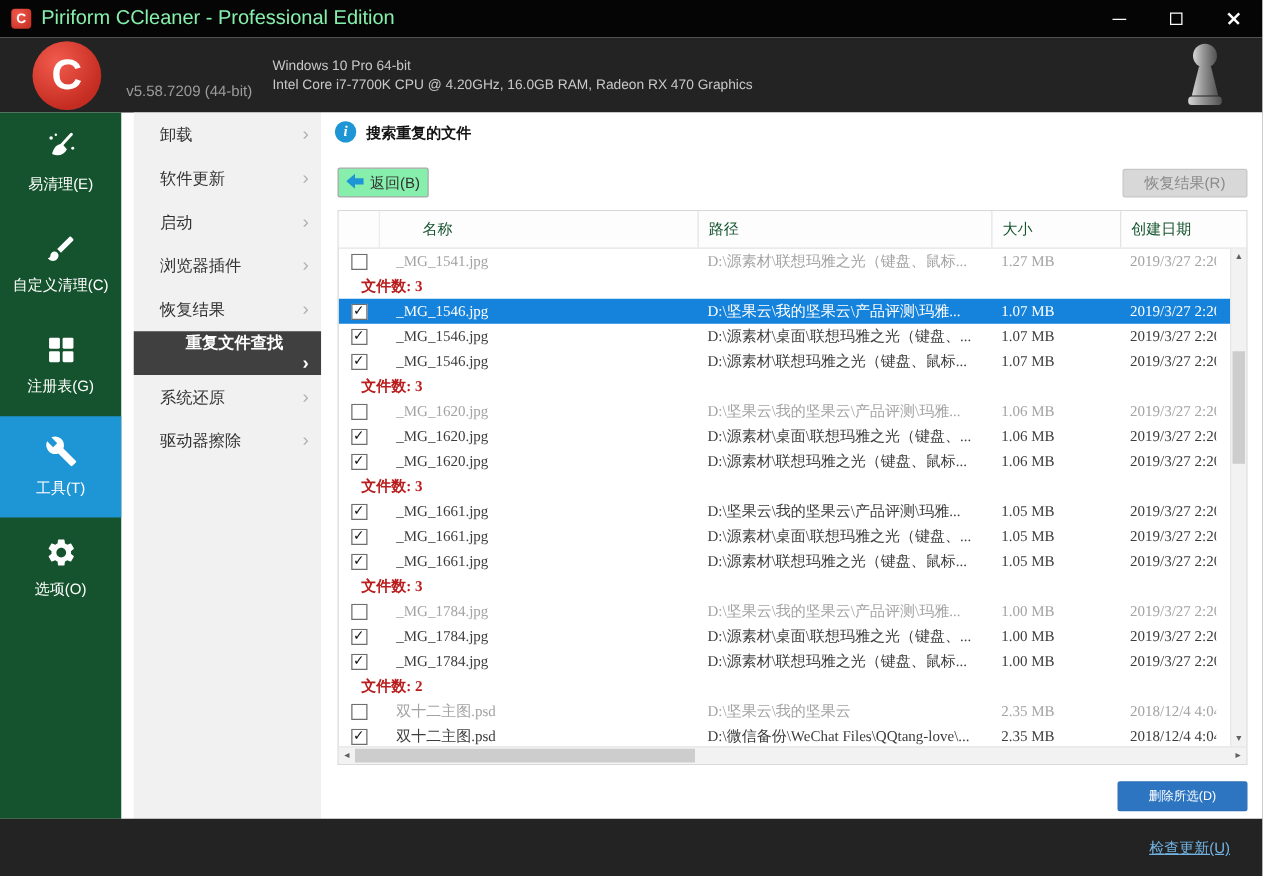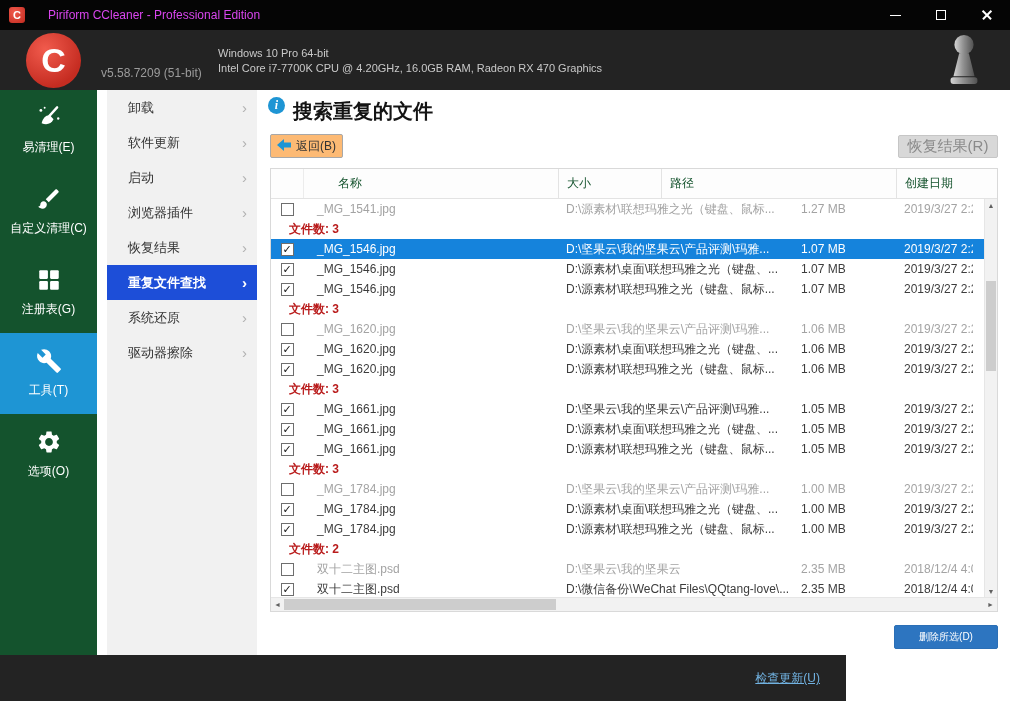--- a/index.html
+++ b/index.html
@@ -2,21 +2,21 @@
 <html><head>
 <meta charset="utf-8">
 <style>
   *{margin:0;padding:0;box-sizing:border-box;}
   body{background:#6d6d6d;font-family:"Liberation Sans","DejaVu Sans",sans-serif;}
   #app{position:relative;width:1010px;height:701px;background:#fff;overflow:hidden;}
 
   
   .titlebar{position:absolute;left:0;top:0;width:1010px;height:30px;background:#050505;display:flex;align-items:center;}
   .app-icon{width:16px;height:16px;margin-left:9px;border-radius:3px;background:radial-gradient(circle at 35% 32%,#f25a4c,#c02a1f);color:#fff;font-size:11px;font-weight:bold;text-align:center;line-height:16px;}
-  .win-title{color:#d946ef;font-size:12px;margin-left:23px;}
+  .win-title{color:#86efac;font-size:16px;margin-left:8px;}
   .win-controls{margin-left:auto;display:flex;height:30px;}
   .win-btn{width:46px;height:30px;display:flex;align-items:center;justify-content:center;cursor:default;}
   .min-glyph{width:11px;height:1px;background:#fff;}
   .max-glyph{width:10px;height:10px;border:1px solid #fff;}
   .close-glyph{position:relative;width:12px;height:12px;}
   .close-glyph::before,.close-glyph::after{content:"";position:absolute;left:0;top:5px;width:12px;height:1.5px;background:#fff;}
   .close-glyph::before{transform:rotate(45deg);} .close-glyph::after{transform:rotate(-45deg);}
 
   
   .header{position:absolute;left:0;top:30px;width:1010px;height:60px;background:#232323;}
@@ -32,42 +32,42 @@
   .side-item.sel{background:#1e95d4;}
   .side-label{color:#fff;font-size:12px;white-space:nowrap;}
   .side-icon{width:26px;height:26px;}
   .side-icon svg{width:26px;height:26px;display:block;}
 
   
   .submenu{position:absolute;left:107px;top:90px;width:150px;height:565px;background:#f1f1f1;}
   .menu-item{height:35px;display:flex;align-items:center;padding:0 10px 0 21px;font-size:13px;color:#333;cursor:pointer;}
   .menu-item .chevron{margin-left:auto;color:#b2b2b2;font-size:15px;line-height:15px;}
   .menu-item .chevron::after{content:"›";}
-  .menu-item.sel{background:#1d4ed8;color:#fff;font-weight:bold;}
+  .menu-item.sel{background:#404040;color:#fff;font-weight:bold;flex-direction:column;}
   .menu-item.sel .chevron{color:#fff;}
 
   
   .main{position:absolute;left:257px;top:90px;width:753px;height:565px;background:#fff;}
   .info-icon{position:absolute;left:11px;top:7px;width:17px;height:17px;border-radius:50%;background:#1e95d4;}
   .info-icon::after{content:"i";position:absolute;left:0;top:0;width:17px;text-align:center;line-height:17px;color:#fff;font-size:12px;font-weight:bold;font-style:italic;font-family:"Liberation Serif",serif;}
-  .page-title{position:absolute;left:36px;top:8px;font-size:20px;font-weight:bold;color:#141414;}
-
-  .back-btn{position:absolute;left:13px;top:44px;width:73px;height:24px;background:#fdba74;border:1px solid #a8a8a8;border-radius:2px;display:flex;align-items:center;justify-content:center;gap:5px;font-size:12px;color:#333;cursor:pointer;font-family:inherit;}
-  .restore-btn{position:absolute;right:12px;top:45px;width:100px;height:23px;background:#d8d8d8;border:1px solid #c6c6c6;border-radius:2px;color:#8a8a8a;font-size:15px;font-family:inherit;}
+  .page-title{position:absolute;left:36px;top:8px;font-size:12px;font-weight:bold;color:#141414;}
+
+  .back-btn{position:absolute;left:13px;top:44px;width:73px;height:24px;background:#86efac;border:1px solid #a8a8a8;border-radius:2px;display:flex;align-items:center;justify-content:center;gap:5px;font-size:12px;color:#333;cursor:pointer;font-family:inherit;}
+  .restore-btn{position:absolute;right:12px;top:45px;width:100px;height:23px;background:#d8d8d8;border:1px solid #c6c6c6;border-radius:2px;color:#8a8a8a;font-size:12px;font-family:inherit;}
 
   
   .table{position:absolute;left:13px;top:78px;width:728px;height:444px;border:1px solid #d9d9d9;background:#fff;}
   .thead{display:flex;height:30px;border-bottom:1px solid #e3e3e3;background:#fdfdfd;}
   .th{font-size:12px;color:#14532d;line-height:29px;white-space:nowrap;overflow:hidden;}
   .th.cb{width:32px;}
   .th.name{width:255px;padding-left:34px;border-left:1px solid #ececec;}
   .th.path{width:235px;padding-left:8px;border-left:1px solid #e3e3e3;}
   .th.size{width:103px;padding-left:8px;border-left:1px solid #e3e3e3;}
   .th.date{flex:1;padding-left:8px;border-left:1px solid #e3e3e3;}
-  .tbody{height:399px;overflow:hidden;}
+  .tbody{height:399px;overflow:hidden;font-family:Liberation Serif, serif;}
   .row{display:flex;height:20px;align-items:center;font-size:12px;color:#3c3c3c;width:715px;}
   .row.unchecked{color:#a3a3a3;}
   .row.selected{background:#1583dc;color:#fff;}
   .cell{white-space:nowrap;overflow:hidden;}
   .cell.cb{width:32px;display:flex;justify-content:center;}
   .checkbox{width:13px;height:13px;border:1px solid #6e6e6e;background:#fff;font-size:11px;line-height:11px;text-align:center;color:#111;cursor:pointer;}
   .checkbox.checked::after{content:"✓";}
   .cell.name{width:255px;padding-left:14px;}
   .cell.path{width:235px;padding-left:8px;}
   .cell.size{width:103px;padding-left:8px;}
@@ -85,21 +85,21 @@
   .harr{position:absolute;top:0;width:13px;height:13px;font-size:7px;color:#606060;text-align:center;line-height:13px;cursor:pointer;}
   .harr.left{left:0;} .harr.left::after{content:"◄";}
   .harr.right{right:0;} .harr.right::after{content:"►";}
   .hthumb{position:absolute;left:13px;top:1px;width:272px;height:11px;background:#cdcdcd;cursor:pointer;}
 
   
   .save-btn{position:absolute;left:13px;top:535px;width:132px;height:24px;background:#2d75c0;border:1px solid #2b6fb6;border-radius:2px;color:#fff;font-size:12px;cursor:pointer;font-family:inherit;}
   .delete-btn{position:absolute;right:12px;top:535px;width:104px;height:24px;background:#2d75c0;border:1px solid #2b6fb6;border-radius:2px;color:#fff;font-size:10px;cursor:pointer;font-family:inherit;}
 
   
-  .bottombar{position:absolute;left:0;top:655px;width:846px;height:46px;background:#232323;}
+  .bottombar{position:absolute;left:0;top:655px;width:1010px;height:46px;background:#232323;}
   .update-link{position:absolute;right:26px;top:15px;color:#71b2e1;font-size:12px;text-decoration:underline;cursor:pointer;}
 </style>
 </head>
 <body>
 
 <div id="app">
 
   <div class="titlebar">
     <span class="app-icon">C</span>
     <span class="win-title">Piriform CCleaner - Professional Edition</span>
@@ -111,21 +111,21 @@
           <span class="max-glyph"></span>
         </span>
       <span class="win-btn">
           <span class="close-glyph"></span>
         </span>
     </span>
   </div>
 
   <div class="header">
     <div class="logo"></div>
-    <div class="version">v5.58.7209 (51-bit)</div>
+    <div class="version">v5.58.7209 (44-bit)</div>
     <div class="sysinfo">
       <div>Windows 10 Pro 64-bit</div>
       <div>Intel Core i7-7700K CPU @ 4.20GHz, 16.0GB RAM, Radeon RX 470 Graphics</div>
     </div>
     <div class="pawn">
       <svg width="48" height="56" viewBox="0 0 50 56">
         <defs>
             <linearGradient id="pg" x1="0" y1="0" x2="1" y2="0">
           <stop offset="0" stop-color="#e9e9e9"></stop>
               <stop offset="0.45" stop-color="#9f9f9f"></stop>
@@ -233,22 +233,22 @@
             <path d="M7 0 L0 6 L7 12 L7 8.5 L14 8.5 L14 3.5 L7 3.5 Z" fill="#1e95d4"></path>
           </svg></span>
       <span>返回(B)</span>
     </button>
     <button class="restore-btn">恢复结果(R)</button>
 
     <div class="table">
       <div class="thead">
         <span class="th cb"></span>
         <span class="th name">名称</span>
+        <span class="th path">路径</span>
         <span class="th size">大小</span>
-        <span class="th path">路径</span>
         <span class="th date">创建日期</span>
       </div>
       <div class="tbody" id="tbody">
   <div class="row file unchecked">
     <span class="cell cb">
               <span class="checkbox"></span>
             </span>
     <span class="cell name">_MG_1541.jpg</span>
     <span class="cell path">D:\源素材\联想玛雅之光（键盘、鼠标...</span>
     <span class="cell size">1.27 MB</span>

